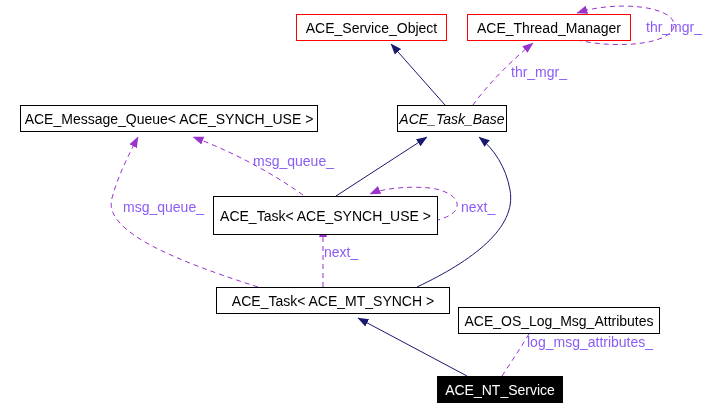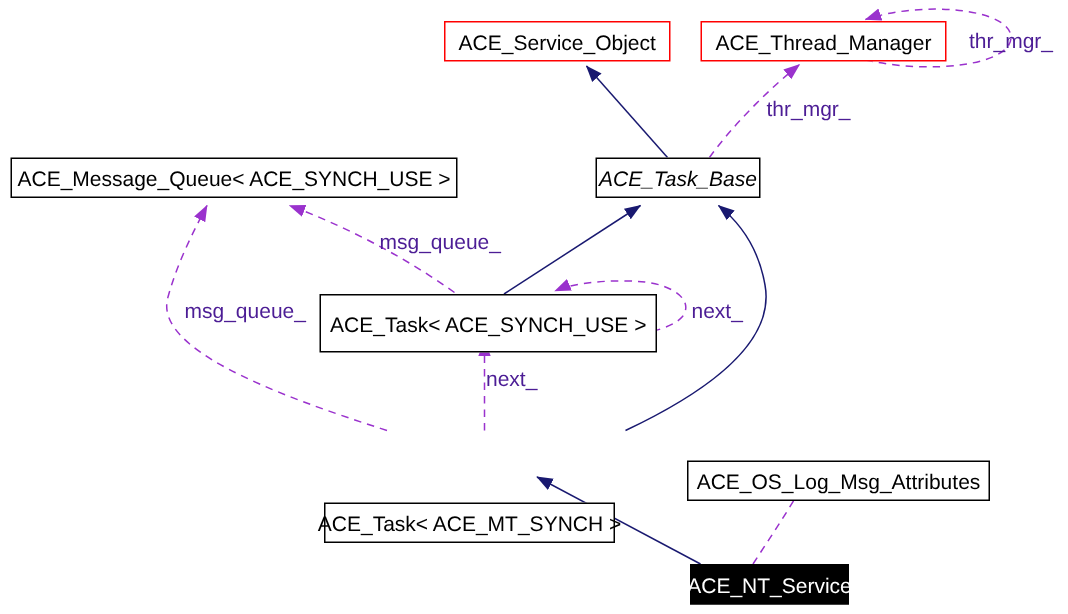--- a/index.html
+++ b/index.html
@@ -10,21 +10,21 @@
   svg.edges { position:absolute; left:0; top:0; z-index:1; }
   .node {
     position:absolute; box-sizing:border-box; z-index:2;
     display:flex; align-items:center; justify-content:center;
     background:#ffffff; border:1px solid #000000;
     font-size:14px; color:#000000; white-space:nowrap;
   }
   .node.red   { border-color:#ff0000; }
   .node.focus { background:#000000; color:#ffffff; border-color:#000000; }
   .elabel {
-    position:absolute; z-index:3; font-size:14px; color:#4c1d95; white-space:nowrap;
+    position:absolute; z-index:3; font-size:14px; color:#8b5cf6; white-space:nowrap;
   }
 </style>
 </head>
 <body>
 
 <div class="stage">
 
   <svg class="edges" width="712" height="409" viewBox="0 0 712 409">
     <defs>
       <marker id="arrow-blue" viewBox="0 0 10 10" refX="9.5" refY="5" markerWidth="11" markerHeight="11" orient="auto">
@@ -48,36 +48,37 @@
     <path d="M 323,287 L 323,227" fill="none" stroke="#9a32cd" stroke-width="1" stroke-dasharray="5,4" marker-end="url(#arrow-purple)"></path>
     <path d="M 502,376 C 515,356 528,337 538,318" fill="none" stroke="#9a32cd" stroke-width="1" stroke-dasharray="5,4" marker-end="url(#arrow-purple)"></path>
   </svg>
 
   <div class="node red" style="left:296px; top:14px; width:151px; height:27px;">ACE_Service_Object</div>
 
   <div class="node red" style="left:467px; top:14px; width:164px; height:27px;">ACE_Thread_Manager</div>
 
   <div class="node" style="left:397px; top:105px; width:110px; height:27px;font-style:italic;">ACE_Task_Base</div>
 
-  <div class="node" style="left:7px; top:105px; width:298px; height:27px;">ACE_Message_Queue&lt; ACE_SYNCH_USE &gt;</div>
+  <div class="node" style="left:20px; top:105px; width:298px; height:27px;">ACE_Message_Queue&lt; ACE_SYNCH_USE &gt;</div>
 
   <div class="node" style="left:213px; top:196px; width:225px; height:39px;">ACE_Task&lt; ACE_SYNCH_USE &gt;</div>
 
-  <div class="node" style="left:216px; top:287px; width:194px; height:27px;margin-top:48px;">ACE_Task&lt; ACE_MT_SYNCH &gt;</div>
+  <div class="node" style="left:216px; top:287px; width:234px; height:27px;">ACE_Task&lt; ACE_MT_SYNCH &gt;</div>
 
   <div class="node" style="left:458px; top:287px; width:202px; height:27px;margin-top:20px;">ACE_OS_Log_Msg_Attributes</div>
 
-  <div class="node focus" style="left:460px; top:376px; width:106px; height:27px;">ACE_NT_Service</div>
+  <div class="node focus" style="left:437px; top:376px; width:126px; height:27px;">ACE_NT_Service</div>
 
   <span class="elabel" style="left:646px; top:19px;">thr_mgr_</span>
 
   <span class="elabel" style="left:511px; top:64px;">thr_mgr_</span>
 
   <span class="elabel" style="left:253px; top:153px;">msg_queue_</span>
 
   <span class="elabel" style="left:123px; top:199px;">msg_queue_</span>
 
   <span class="elabel" style="left:461px; top:199px;">next_</span>
 
   <span class="elabel" style="left:324px; top:244px;">next_</span>
 
+  <span class="elabel" style="left:527px; top:334px;">log_msg_attributes_</span>
 
 </div>
 
 </body></html>

